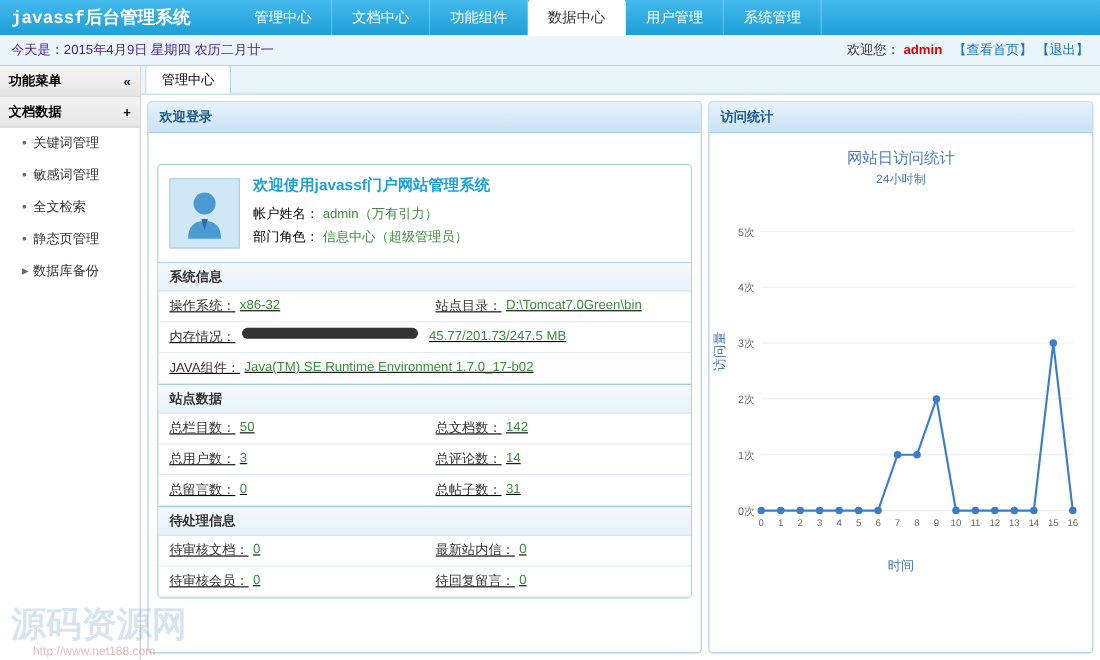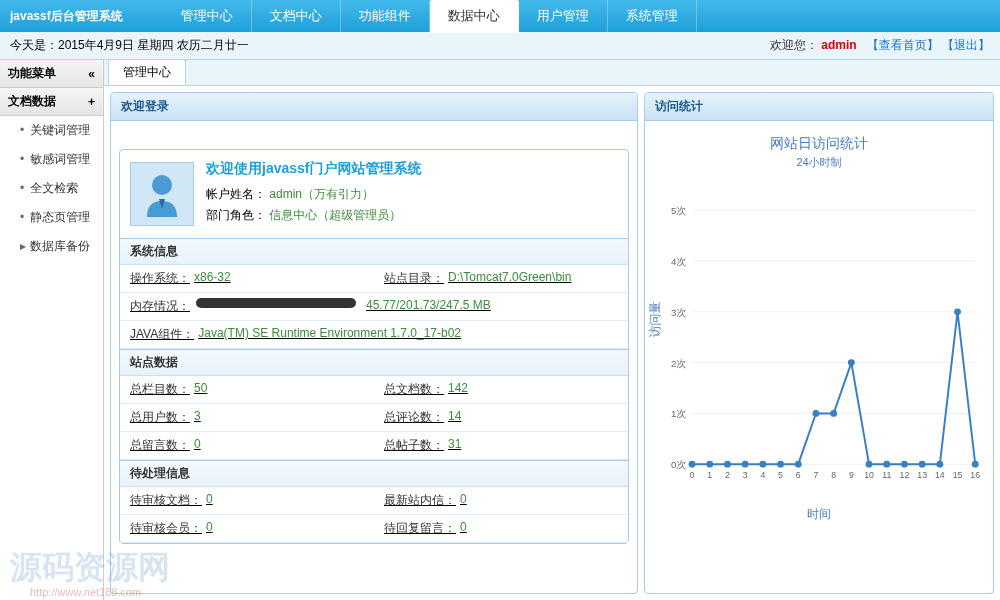--- a/index.html
+++ b/index.html
@@ -1,28 +1,28 @@
 <!DOCTYPE html>
 <html><head>
 <meta charset="utf-8">
 <style>
 * { margin: 0; padding: 0; box-sizing: border-box; font-family: Arial, "Microsoft YaHei", sans-serif; }
 body { font-size: 12px; background: #fff; }
 .header { background: linear-gradient(#43b9ec, #1e9fd8); height: 32px; display: flex; align-items: center; padding: 0 10px; color: #fff; }
-.logo { font-size: 12px; font-weight: bold; margin-right: 40px; }
+.logo { font-size: 16px; font-weight: bold; margin-right: 40px; font-family: Liberation Mono, monospace; }
 .nav-tabs { display: flex; gap: 0; }
 .nav-tab { padding: 8px 18px; color: #fff; cursor: pointer; font-size: 13px; border-right: 1px solid rgba(255,255,255,0.3); }
 .nav-tab.active { background: #fff; color: #333; border-radius: 4px 4px 0 0; }
 .subheader { background: #eaf4fb; border-bottom: 1px solid #b4d5eb; height: 28px; display: flex; align-items: center; padding: 0 10px; justify-content: space-between; }
-.subheader .date { color: #000000; }
+.subheader .date { color: #4c1d95; }
 .subheader .right { color: #333; margin-left: 48px; }
 .subheader .right .user { color: #d00; font-weight: bold; }
 .subheader .right .link { color: #1a73c8; cursor: pointer; }
 .body { display: flex; height: 540px; }
-.sidebar { width: 104px; border-right: 1px solid #ccc; background: #fff; }
+.sidebar { width: 128px; border-right: 1px solid #ccc; background: #fff; }
 .sidebar-header { background: linear-gradient(#f5f5f5,#e5e5e5); padding: 5px 8px; border-bottom: 1px solid #ccc; display: flex; justify-content: space-between; align-items: center; font-weight: bold; }
 .sidebar-item { padding: 6px 10px 6px 20px; cursor: pointer; color: #333; }
 .sidebar-item:before { content: "•"; margin-right: 6px; color: #666; }
 .sidebar-item.no-bullet:before { content: "▸"; margin-right: 4px; }
 .main { flex: 1; display: flex; flex-direction: column; }
 .tab-strip { background: #eaf4fb; border-bottom: 1px solid #b4d5eb; height: 26px; display: flex; align-items: flex-end; padding-left: 4px; }
 .content-tab { background: #fff; border: 1px solid #b4d5eb; border-bottom: none; padding: 4px 14px; font-size: 12px; border-radius: 3px 3px 0 0; }
 .content { flex: 1; display: flex; padding: 6px; gap: 6px; overflow: hidden; }
 .panel { border: 1px solid #a8cce8; border-radius: 4px; overflow: hidden; }
 .panel-left { flex: 1; display: flex; flex-direction: column; gap: 20px; }

